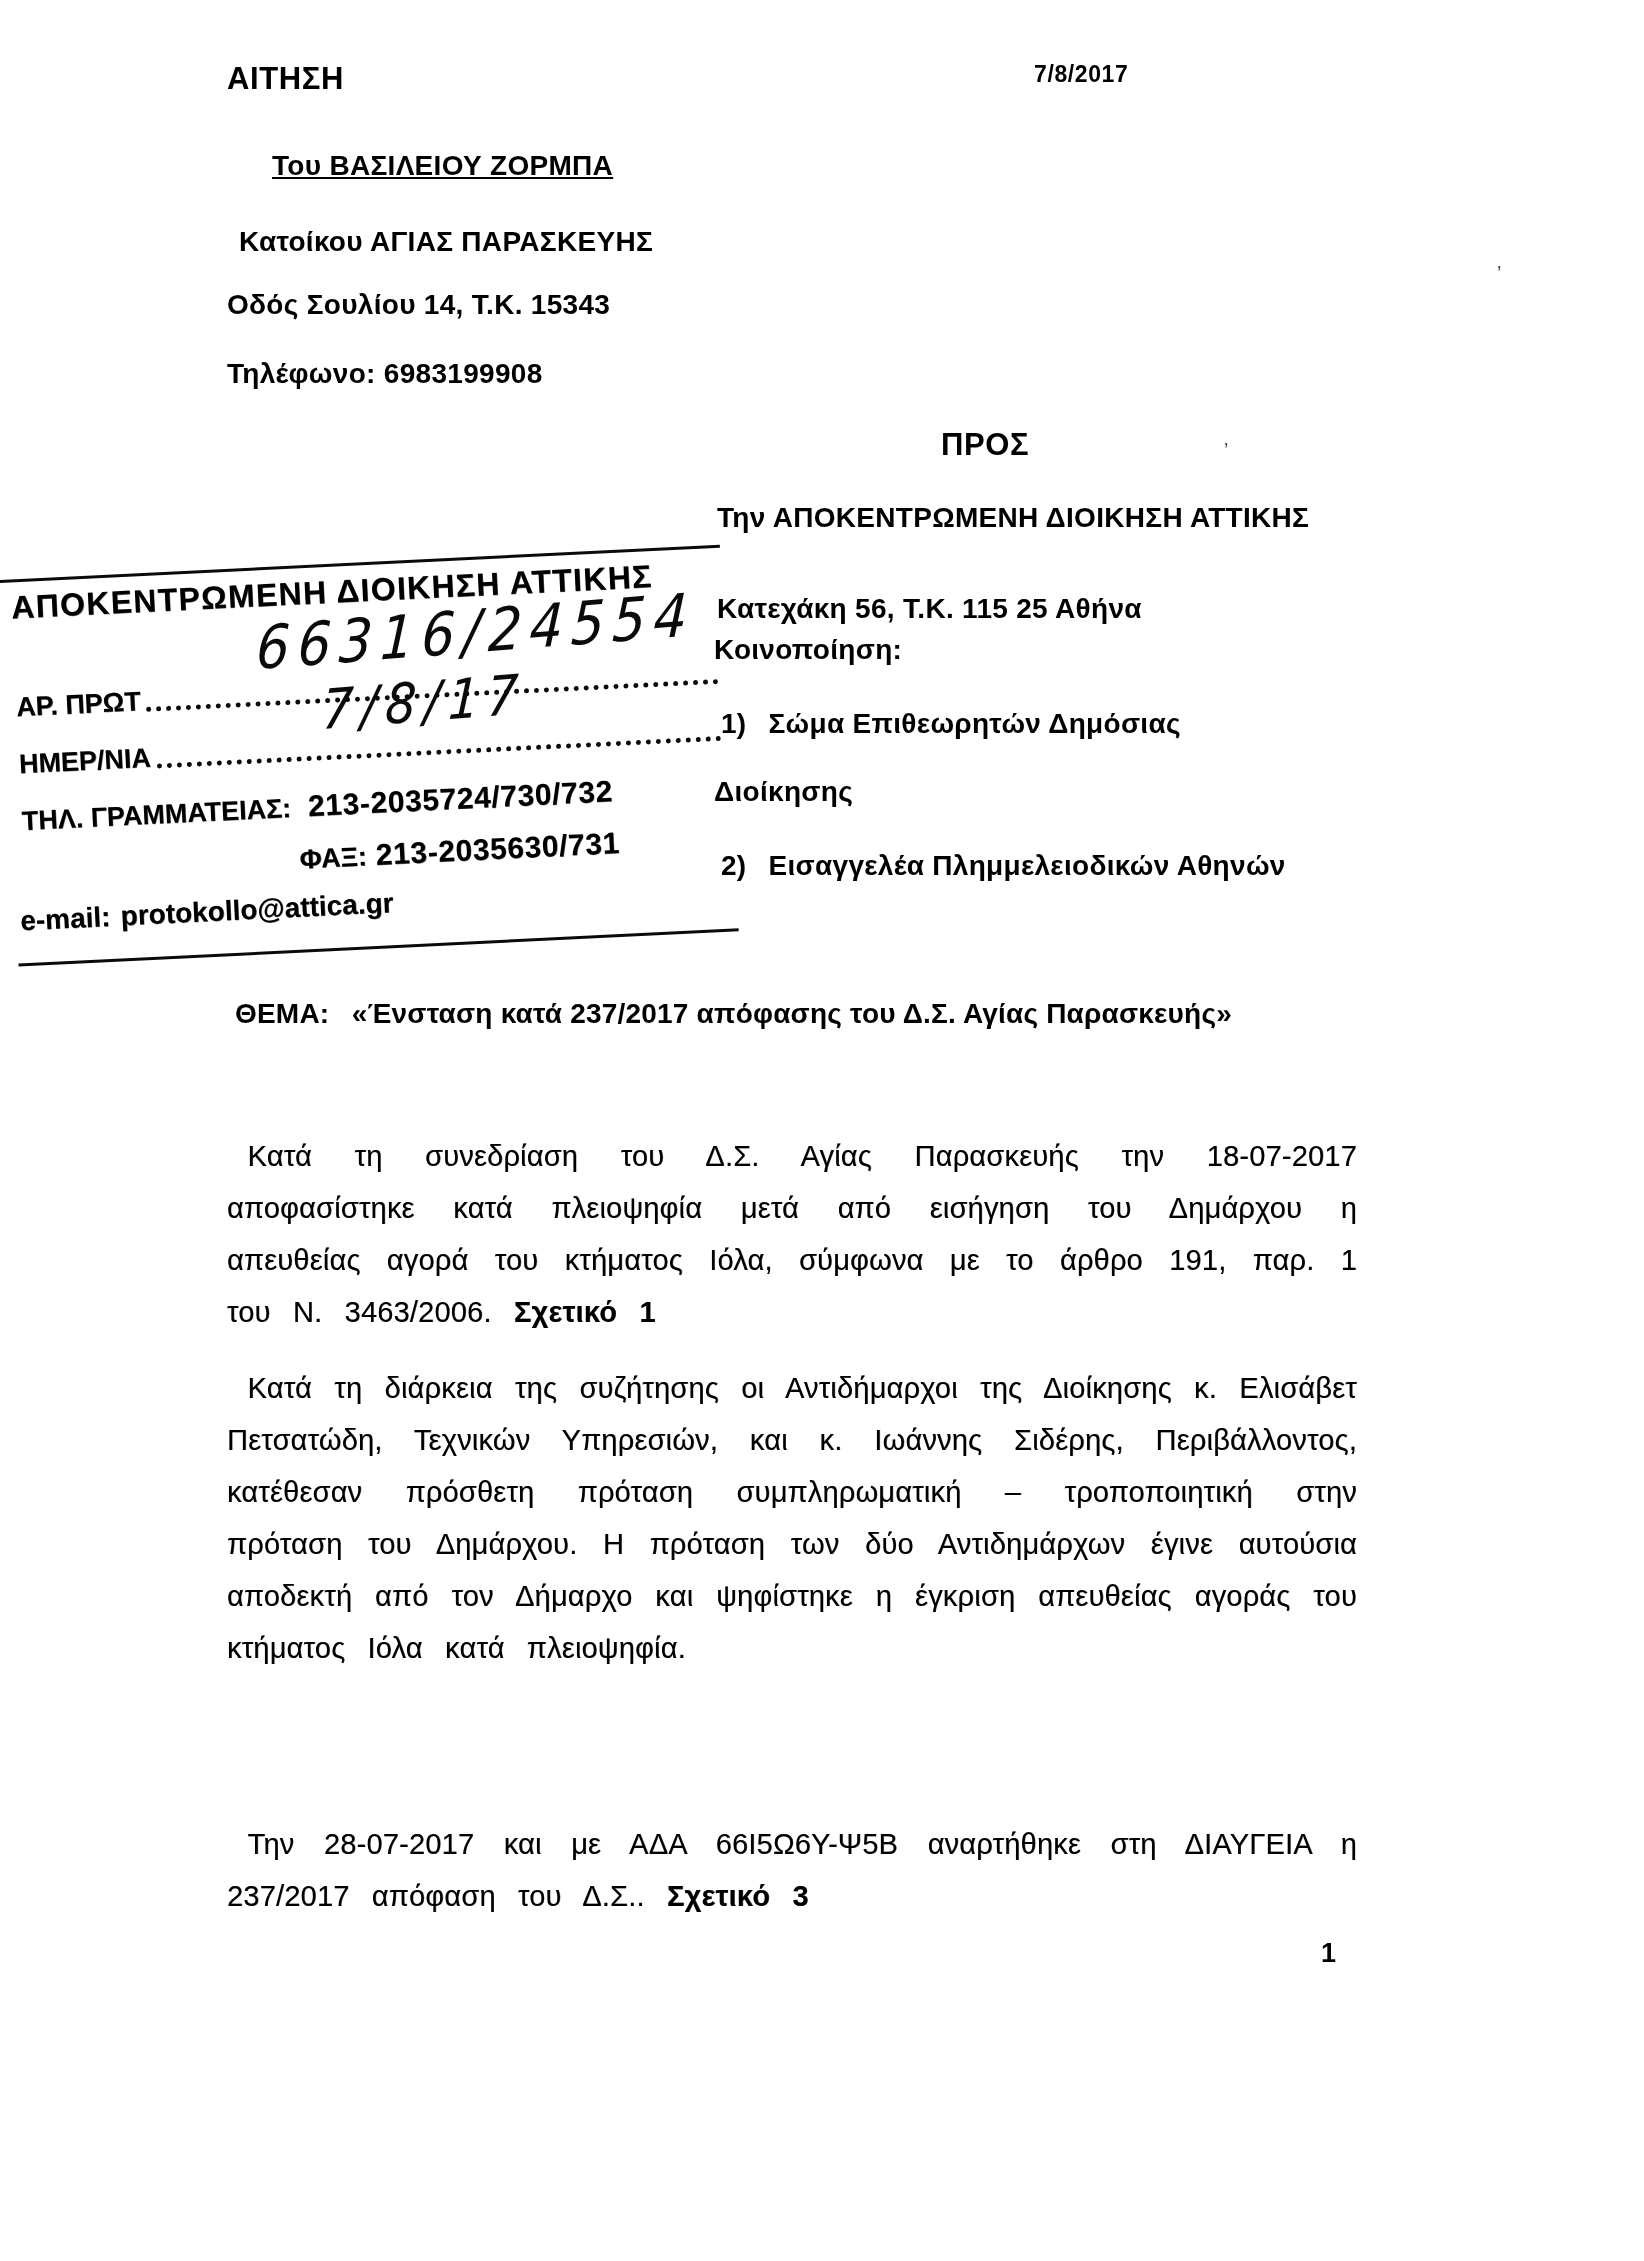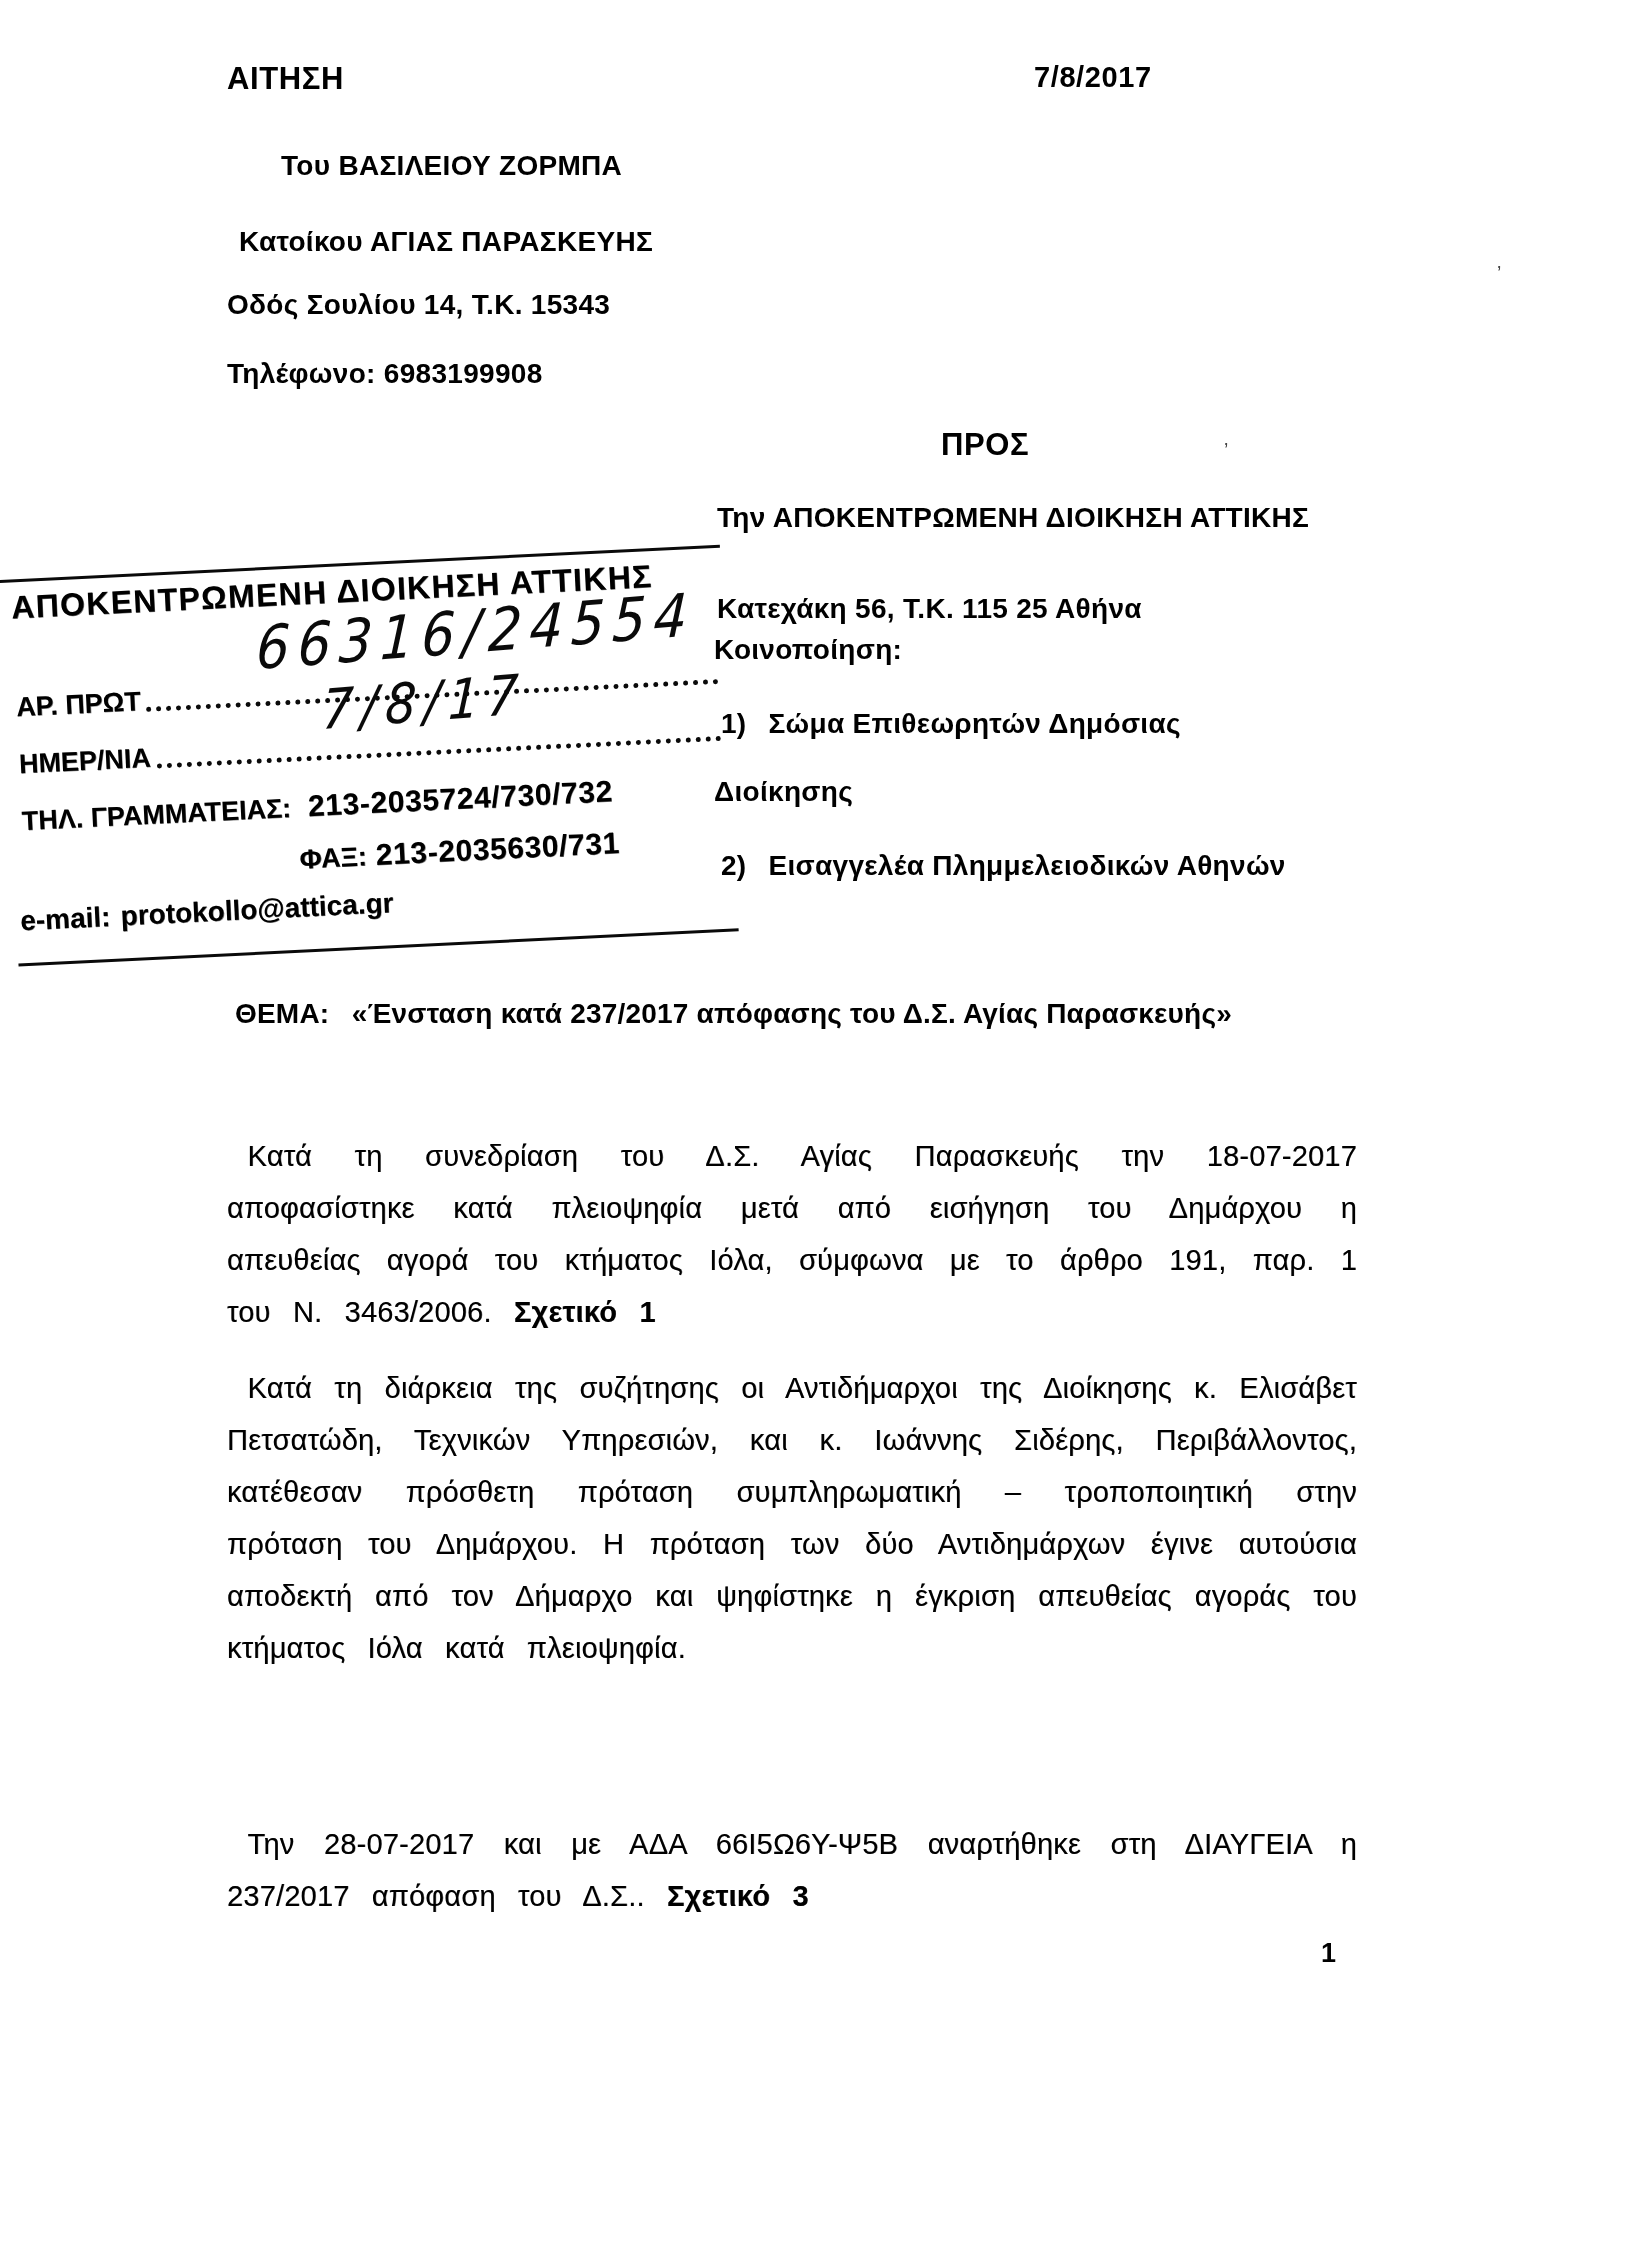--- a/index.html
+++ b/index.html
@@ -44,23 +44,23 @@
   }
   .speck{position:absolute;color:#444;font-size:19.3px;}
   .pageno{font-size:27px;font-weight:600;}
 </style>
 </head>
 <body>
 
 <div class="page">
 
   <div class="abs hdr" style="left:227px;top:61px;">ΑΙΤΗΣΗ</div>
-  <div class="abs hdr" style="left:1034px;top:61px;font-size:29px;">7/8/2017</div>
+  <div class="abs hdr" style="left:1034px;top:61px;font-size:23px;">7/8/2017</div>
 
-  <div class="abs sender-line" style="left:281px;top:150px;">Του ΒΑΣΙΛΕΙΟΥ ΖΟΡΜΠΑ</div>
+  <div class="abs sender-line" style="left:272px;top:150px;text-decoration:underline;">Του ΒΑΣΙΛΕΙΟΥ ΖΟΡΜΠΑ</div>
   <div class="abs sender-line" style="left:227px;top:226px;margin-left:12px;">Κατοίκου ΑΓΙΑΣ ΠΑΡΑΣΚΕΥΗΣ</div>
   <div class="abs sender-line" style="left:227px;top:289px;">Οδός Σουλίου 14, Τ.Κ. 15343</div>
   <div class="abs sender-line" style="left:227px;top:358px;">Τηλέφωνο: 6983199908</div>
 
   <div class="abs hdr" style="left:941px;top:427px;">ΠΡΟΣ</div>
   <div class="abs rcol" style="left:717px;top:502px;">Την ΑΠΟΚΕΝΤΡΩΜΕΝΗ ΔΙΟΙΚΗΣΗ ΑΤΤΙΚΗΣ</div>
   <div class="abs rcol" style="left:717px;top:567px;margin-top:26px;">Κατεχάκη 56, Τ.Κ. 115 25 Αθήνα</div>
   <div class="abs rcol" style="left:714px;top:634px;">Κοινοποίηση:</div>
   <div class="abs rcol" style="left:721px;top:708px;">
     <span>1)</span><span style="display:inline-block;width:22px;"></span><span>Σώμα Επιθεωρητών Δημόσιας</span>

